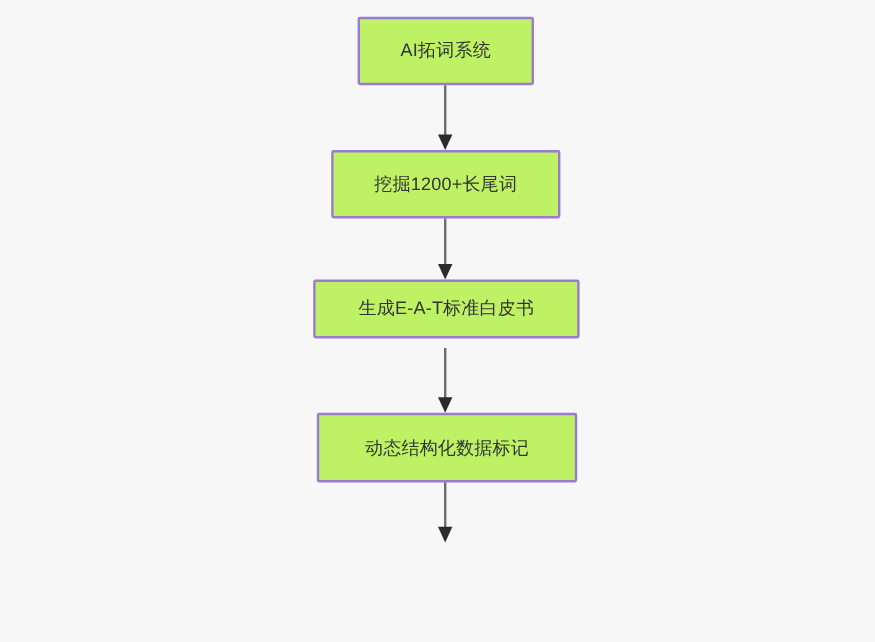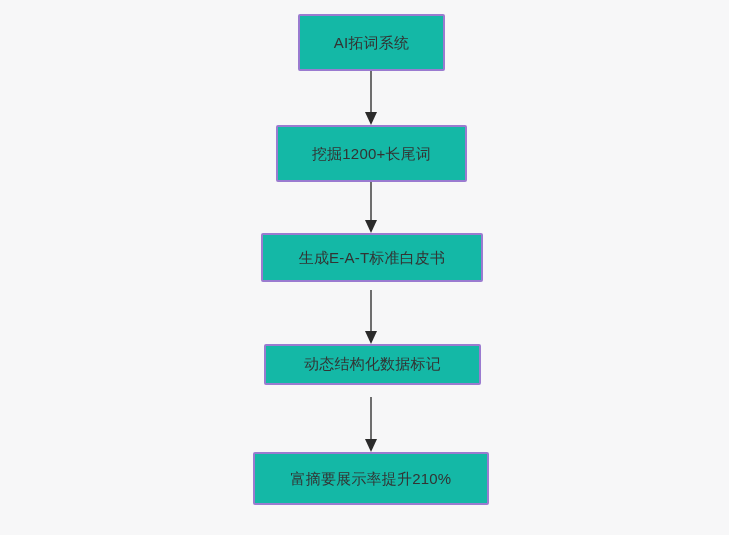--- a/index.html
+++ b/index.html
@@ -14,21 +14,21 @@
     overflow: hidden;
   }
   #flowchart {
     position: relative;
     width: 729px;
     height: 535px;
   }
   .node {
     position: absolute;
     box-sizing: border-box;
-    background: #14b8a6;
+    background: #bef264;
     border: 2px solid #9a7bd0;
     border-radius: 2px;
     display: flex;
     align-items: center;
     justify-content: center;
     color: #333333;
     font-size: 15px;
     line-height: 1;
     letter-spacing: 0.2px;
     white-space: nowrap;
@@ -82,21 +82,18 @@
   </div>
 
   <div class="node" style="left:276px; top:125px; width:191px; height:57px;">
     <span class="node-label">挖掘1200+长尾词</span>
   </div>
 
   <div class="node" style="left:261px; top:233px; width:222px; height:49px;">
     <span class="node-label">生成E-A-T标准白皮书</span>
   </div>
 
-  <div class="node" style="left:264px; top:344px; width:217px; height:41px;font-family:Liberation Serif, serif;">
+  <div class="node" style="left:264px; top:344px; width:217px; height:58px;">
     <span class="node-label">动态结构化数据标记</span>
   </div>
 
-  <div class="node" style="left:253px; top:452px; width:236px; height:53px;">
-    <span class="node-label">富摘要展示率提升210%</span>
-  </div>
 
 </div>
 
 </body></html>

